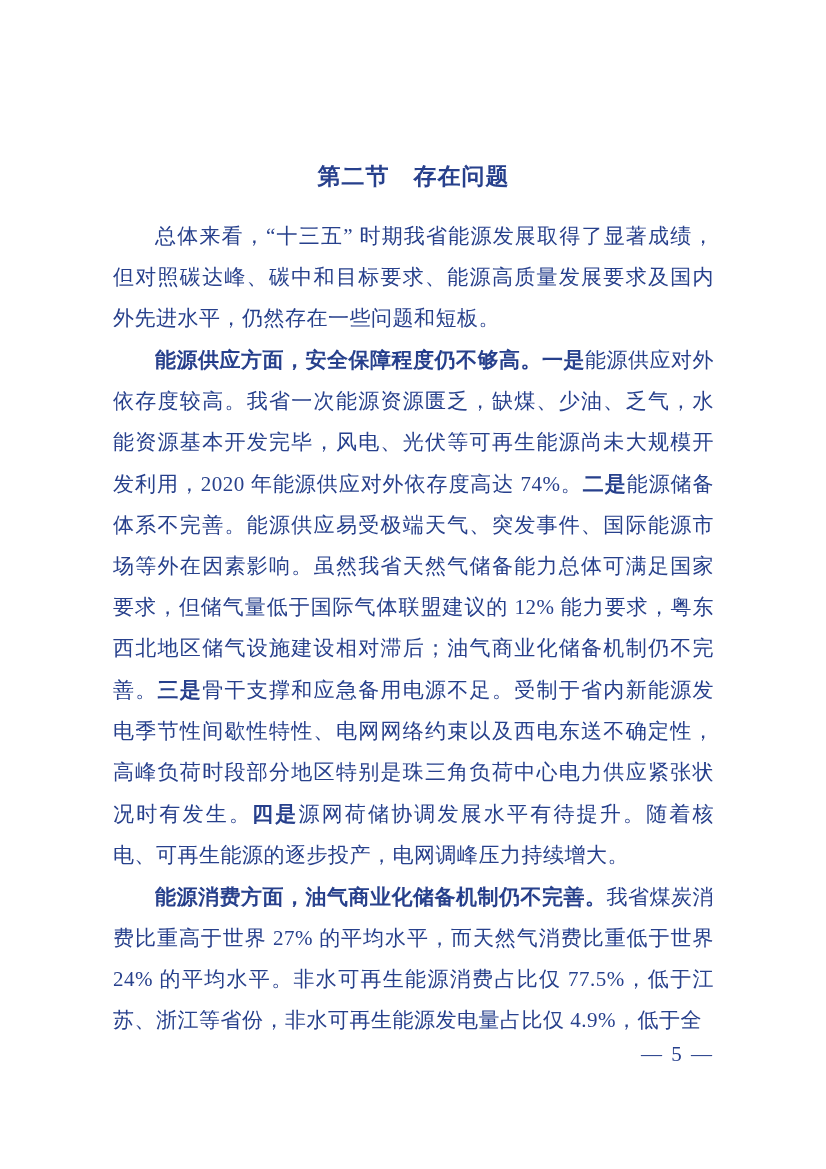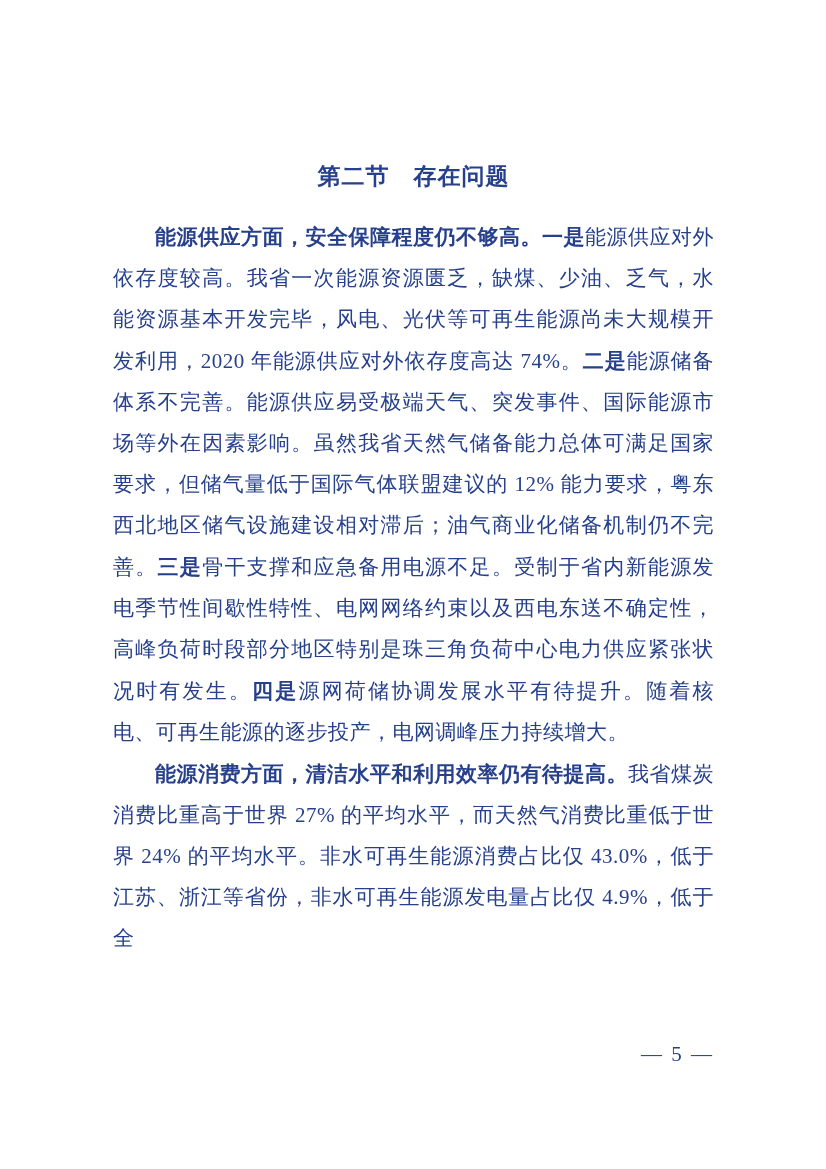--- a/index.html
+++ b/index.html
@@ -52,17 +52,18 @@
     letter-spacing: 2px;
     color: #27408c;
   }
 </style>
 </head>
 <body>
 
 <div class="page">
   <div class="content">
     <h1 class="heading">第二节　存在问题</h1>
+    <p class="para"><span class="seg">总体来看，“十三五” 时期我省能源发展取得了显著成绩，但对照碳达峰、碳中和目标要求、能源高质量发展要求及国内外先进水平，仍然存在一些问题和短板。</span></p>
     <p class="para"><span class="seg bold">能源供应方面，安全保障程度仍不够高。一是</span><span class="seg">能源供应对外依存度较高。我省一次能源资源匮乏，缺煤、少油、乏气，水能资源基本开发完毕，风电、光伏等可再生能源尚未大规模开发利用，2020 年能源供应对外依存度高达 74%。</span><span class="seg bold">二是</span><span class="seg">能源储备体系不完善。能源供应易受极端天气、突发事件、国际能源市场等外在因素影响。虽然我省天然气储备能力总体可满足国家要求，但储气量低于国际气体联盟建议的 12% 能力要求，粤东西北地区储气设施建设相对滞后；油气商业化储备机制仍不完善。</span><span class="seg bold">三是</span><span class="seg">骨干支撑和应急备用电源不足。受制于省内新能源发电季节性间歇性特性、电网网络约束以及西电东送不确定性，高峰负荷时段部分地区特别是珠三角负荷中心电力供应紧张状况时有发生。</span><span class="seg bold">四是</span><span class="seg">源网荷储协调发展水平有待提升。随着核电、可再生能源的逐步投产，电网调峰压力持续增大。</span></p>
-    <p class="para"><span class="seg bold">能源消费方面，清洁水平和利用效率仍有待提高。</span><span class="seg">我省煤炭消费比重高于世界 27% 的平均水平，而天然气消费比重低于世界 24% 的平均水平。非水可再生能源消费占比仅 43.0%，低于江苏、浙江等省份，非水可再生能源发电量占比仅 4.9%，低于全</span></p>
+    <p class="para"><span class="seg bold">能源消费方面，油气商业化储备机制仍不完善。</span><span class="seg">我省煤炭消费比重高于世界 27% 的平均水平，而天然气消费比重低于世界 24% 的平均水平。非水可再生能源消费占比仅 77.5%，低于江苏、浙江等省份，非水可再生能源发电量占比仅 4.9%，低于全</span></p>
   </div>
   <div class="page-number">— 5 —</div>
 </div>
 
 </body></html>

